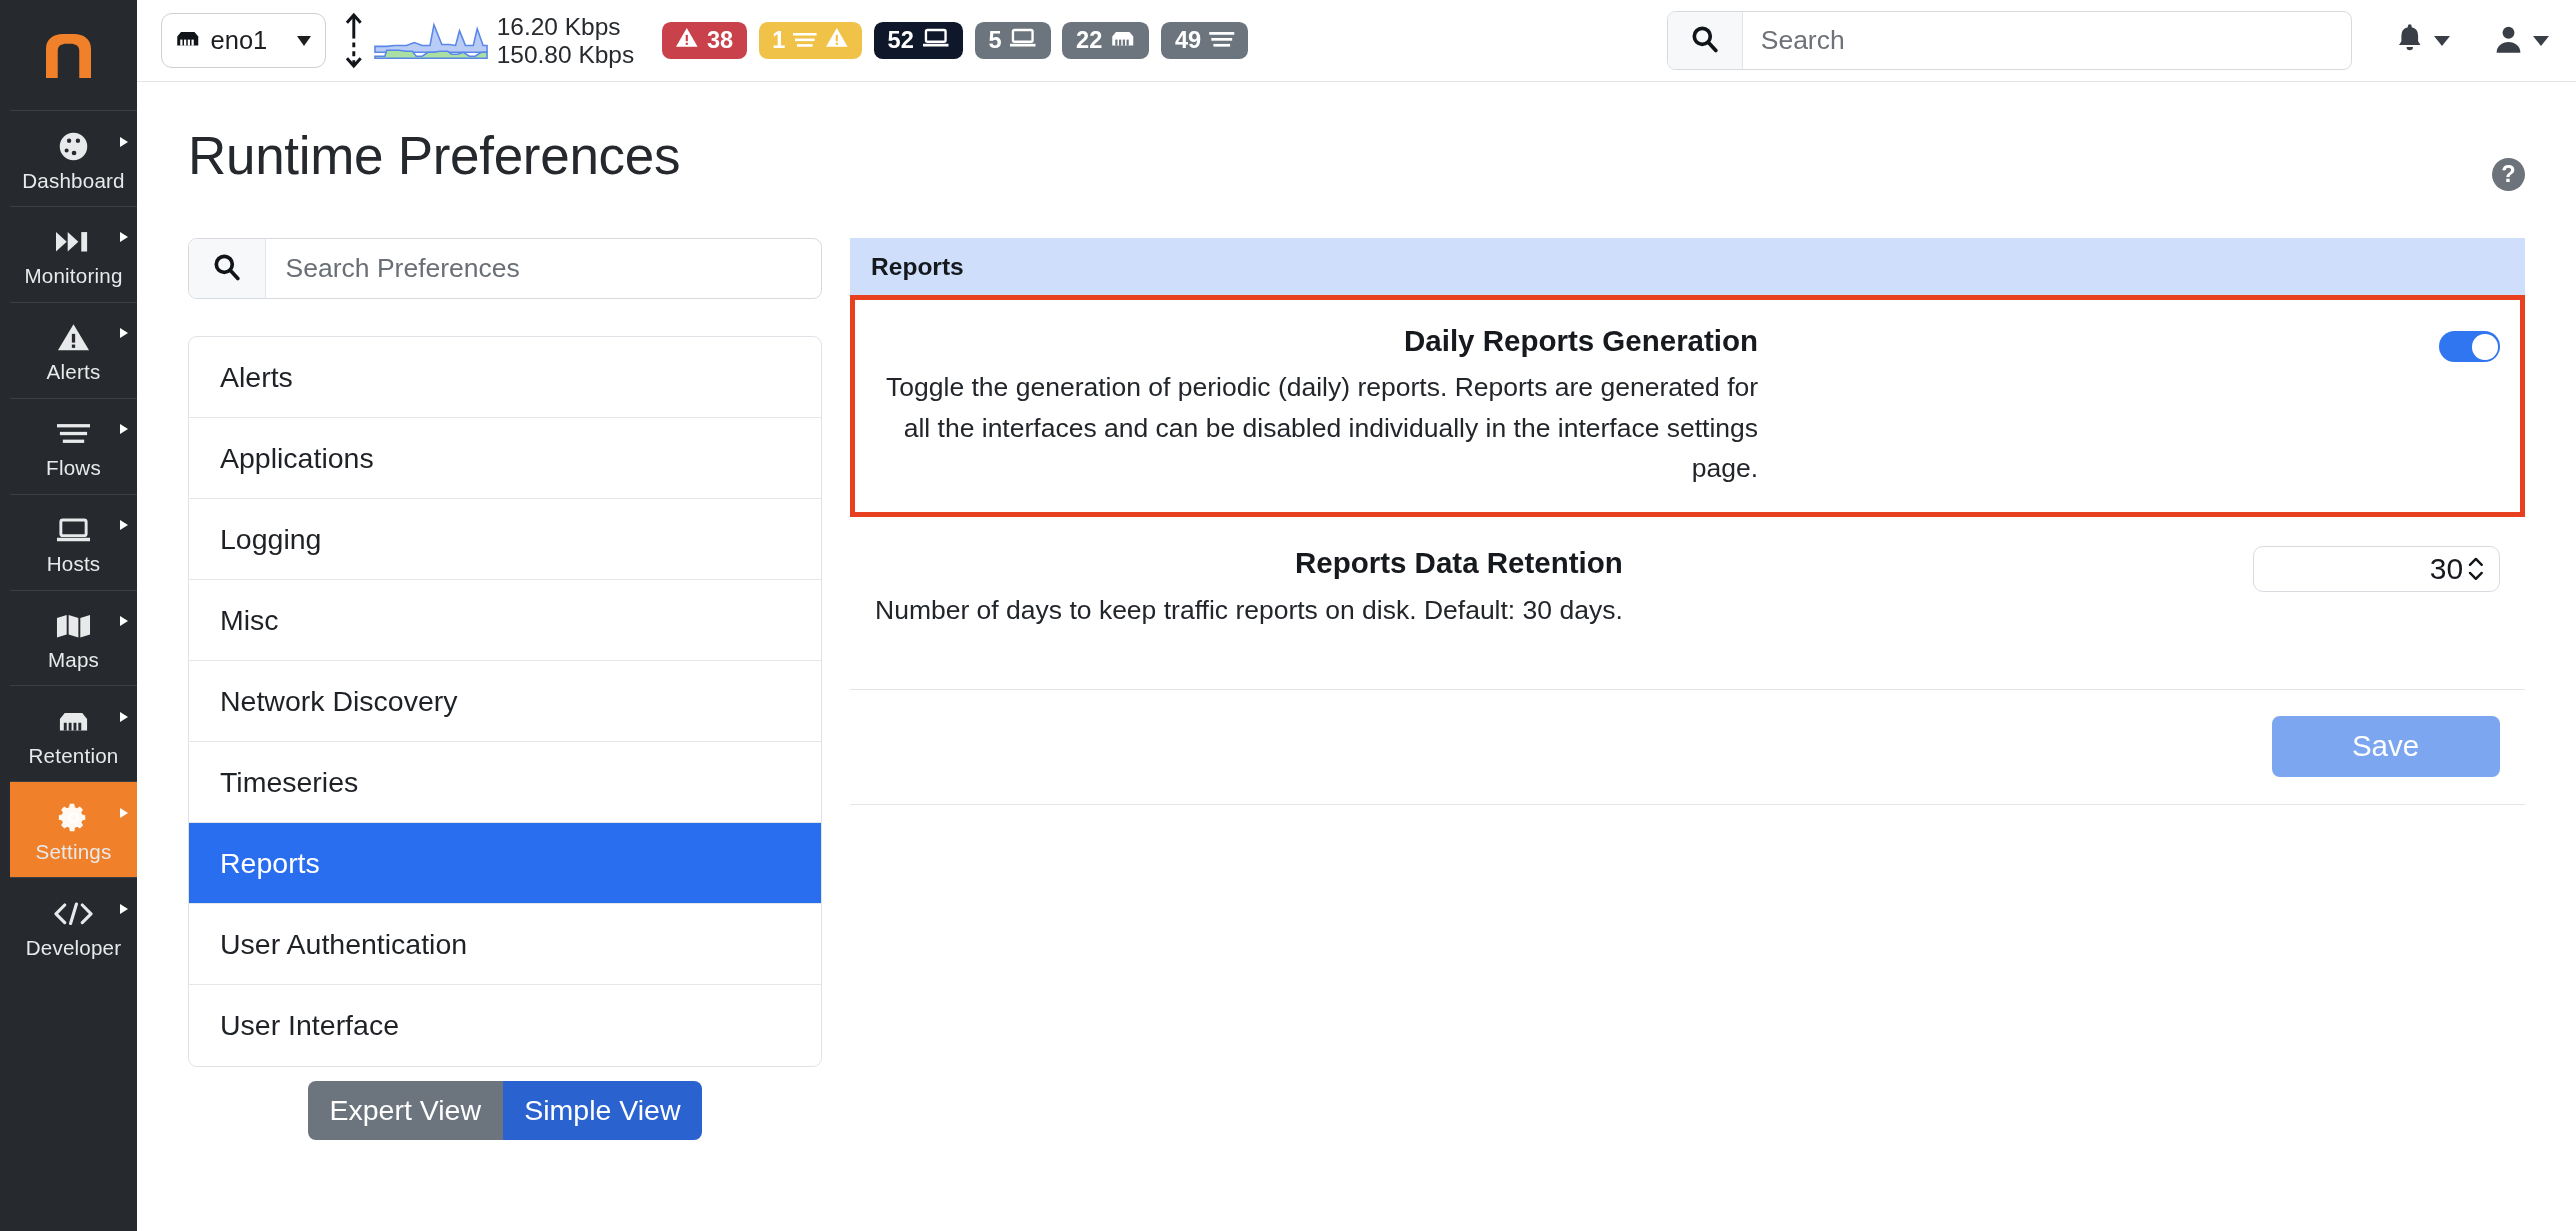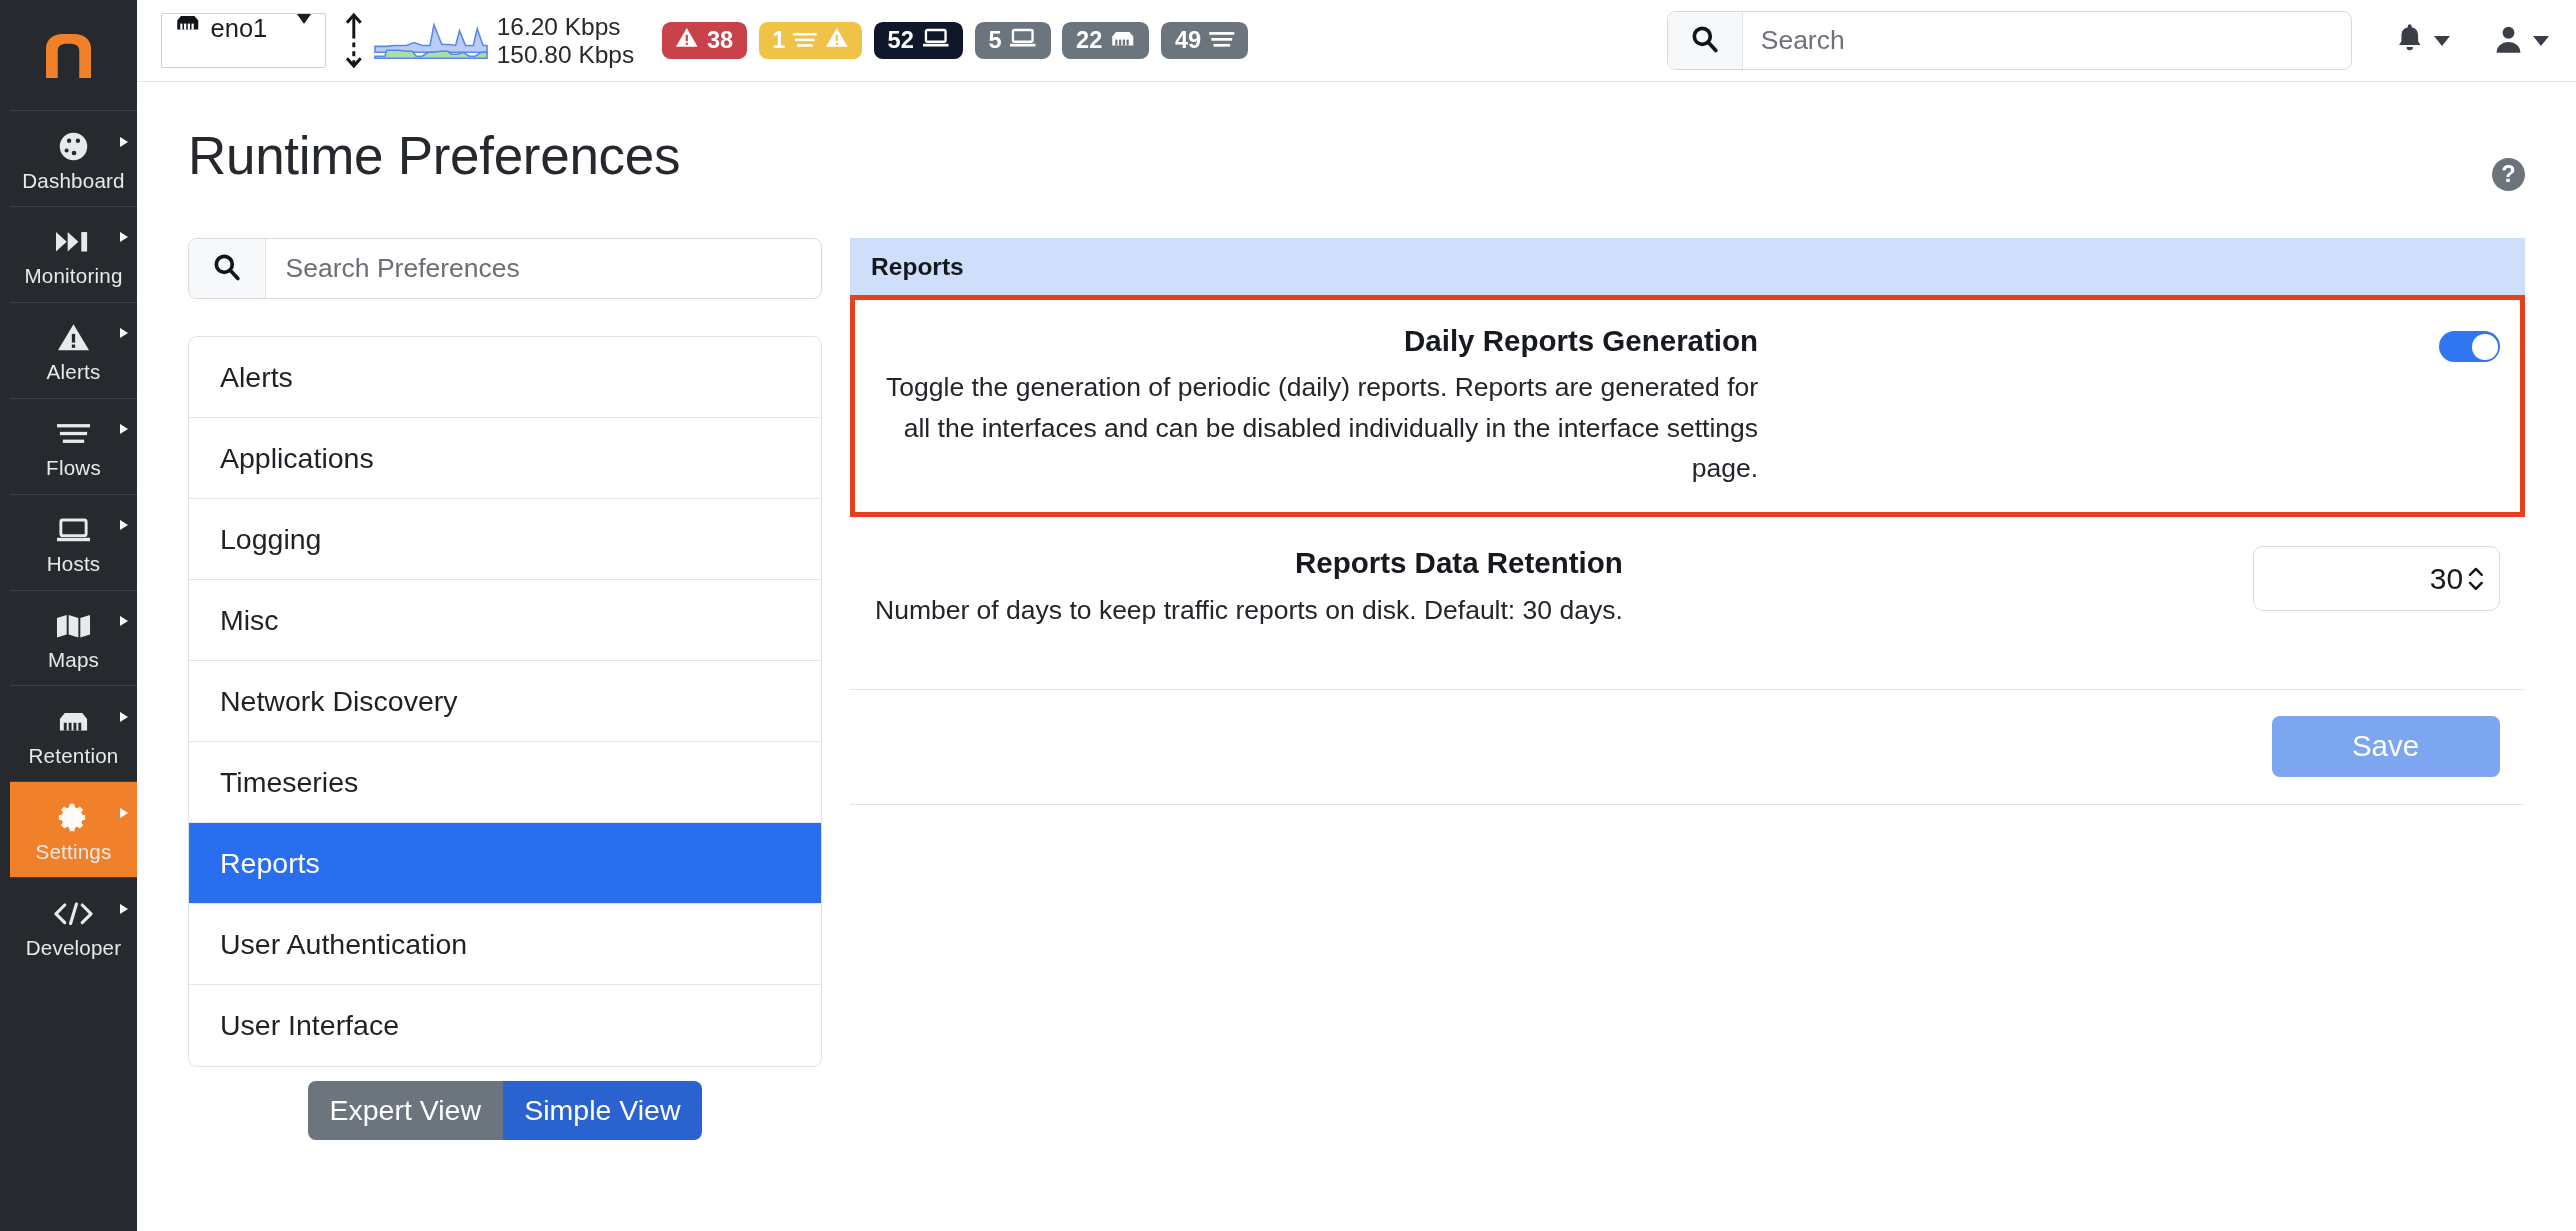--- a/index.html
+++ b/index.html
@@ -46,22 +46,22 @@
   
   .topbar {
     height: 82px; min-height: 82px;
     border-bottom: 1px solid #e3e5e8;
     display: flex; align-items: center;
     padding: 0 27.5px 0 23.6px;
     gap: 17.7px;
   }
   .iface-select {
     width: 165px; height: 55px;
-    border: 1px solid #ccd1d6; border-radius: 2px;
-    display: flex; padding: 0 13.7px;
+    border: 1px solid #ccd1d6; border-radius: 11px;
+    display: flex; align-items: center; padding: 0 13.7px;
     gap: 9.8px; cursor: pointer; background: #fff;
   }
   .iface-name { font-size: 25.5px; color: #1c1e21; flex: 1; }
   .caret-dn {
     width: 0; height: 0;
     border-top: 10.8px solid #1c1e21;
     border-left: 7.9px solid transparent;
     border-right: 7.9px solid transparent;
   }
   .traffic { display: flex; align-items: center; gap: 7.9px; }
@@ -188,21 +188,21 @@
     width: 61px; height: 31px; border-radius: 17.7px;
     background: #2f76f0; position: relative; cursor: pointer;
     flex: 0 0 auto; margin-top: 7.9px;
   }
   .toggle .knob {
     position: absolute; right: 2.9px; top: 2.9px;
     width: 25.5px; height: 25.5px; border-radius: 50%; background: #fff;
   }
 
   .num-field {
-    width: 247px; height: 65px;
+    width: 247px; height: 46px;
     border: 1px solid #d7dbe0; border-radius: 9.8px;
     display: flex; align-items: center; justify-content: flex-end;
     padding-right: 13.7px; gap: 3.9px; background: #fff;
     flex: 0 0 auto;
   }
   .num-val {
     font-size: 30px; color: #16191d;
     border: 0; outline: none; text-align: right; width: 118px;
     font-family: "Liberation Sans", sans-serif; background: transparent;
   }

